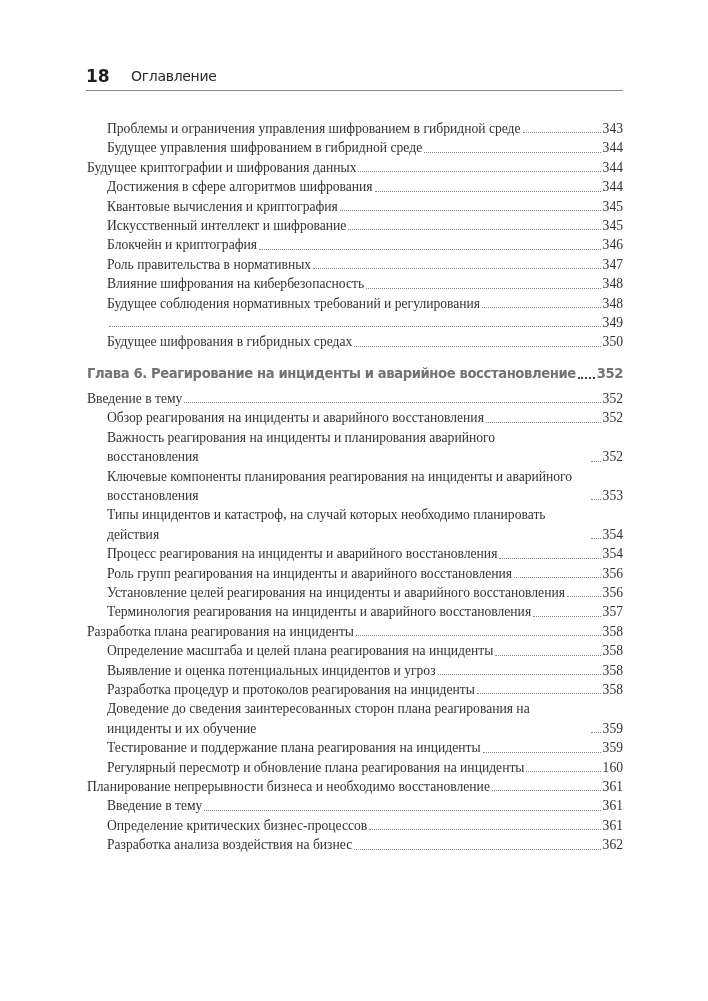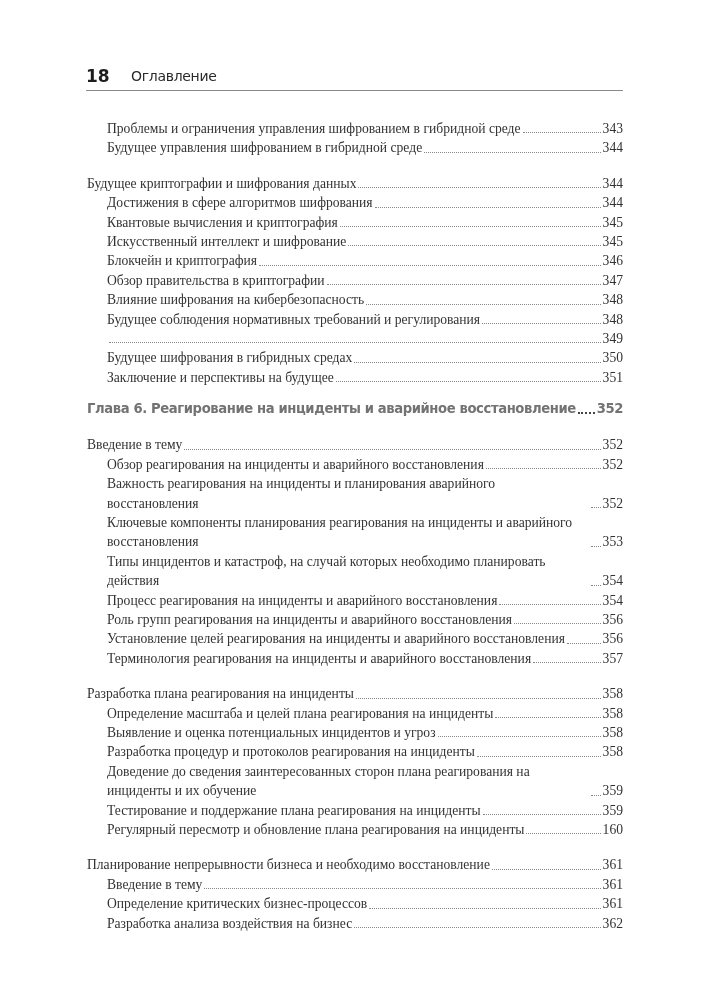--- a/index.html
+++ b/index.html
@@ -8,21 +8,21 @@
   .pnum { position:absolute; left:0; top:2px; font-family:"DejaVu Sans", sans-serif; font-weight:bold; font-size:17px; color:#1e1e1e; }
   .ptitle { position:absolute; left:45px; top:4px; font-family:"DejaVu Sans", sans-serif; font-size:14px; color:#2a2a2a; letter-spacing:-0.3px; }
   .toc { position:absolute; left:87px; top:119px; width:536px; }
   .entry { display:flex; align-items:flex-end; font-family:"Liberation Serif", serif; font-size:13.6px; line-height:19.4px; color:#333; }
   .entry.l2 { padding-left:20px; }
   .entry .txt { white-space:normal; }
   .entry .dots { flex:1; border-bottom:1px dotted #888; margin:0 2px 5px 2px; min-width:10px; }
   .entry .pg { white-space:nowrap; }
   .entry.chapter { font-family:"DejaVu Sans", sans-serif; font-weight:bold; font-size:13.2px; color:#737373; letter-spacing:-0.4px; margin-top:12px; margin-bottom:5px; line-height:20px;}
   .entry.chapter .dots { border-bottom:2px dotted #444; }
-  .entry.l1 { margin-top:16px; }
+  .entry.l1 { margin-top:0px; }
 </style>
 </head>
 <body>
 
 <div class="header">
   <span class="pnum">18</span>
   <span class="ptitle">Оглавление</span>
 </div>
 
 <div class="toc" id="toc">
@@ -55,21 +55,21 @@
       <span class="txt">Искусственный интеллект и шифрование</span>
       <span class="dots"></span>
       <span class="pg">345</span>
     </div>
     <div class="entry l2">
       <span class="txt">Блокчейн и криптография</span>
       <span class="dots"></span>
       <span class="pg">346</span>
     </div>
     <div class="entry l2">
-      <span class="txt">Обзор правительства в криптографии</span>
+      <span class="txt">Роль правительства в нормативных</span>
       <span class="dots"></span>
       <span class="pg">347</span>
     </div>
     <div class="entry l2">
       <span class="txt">Влияние шифрования на кибербезопасность</span>
       <span class="dots"></span>
       <span class="pg">348</span>
     </div>
     <div class="entry l2">
       <span class="txt">Будущее соблюдения нормативных требований и регулирования</span>
@@ -77,25 +77,20 @@
       <span class="pg">348</span>
     </div>
     <div class="entry l2">
       <span class="dots"></span>
       <span class="pg">349</span>
     </div>
     <div class="entry l2">
       <span class="txt">Будущее шифрования в гибридных средах</span>
       <span class="dots"></span>
       <span class="pg">350</span>
-    </div>
-    <div class="entry l2">
-      <span class="txt">Заключение и перспективы на будущее</span>
-      <span class="dots"></span>
-      <span class="pg">351</span>
     </div>
     <div class="entry chapter">
       <span class="txt">Глава 6. Реагирование на инциденты и аварийное восстановление</span>
       <span class="dots"></span>
       <span class="pg">352</span>
     </div>
     <div class="entry l1">
       <span class="txt">Введение в тему</span>
       <span class="dots"></span>
       <span class="pg">352</span>

